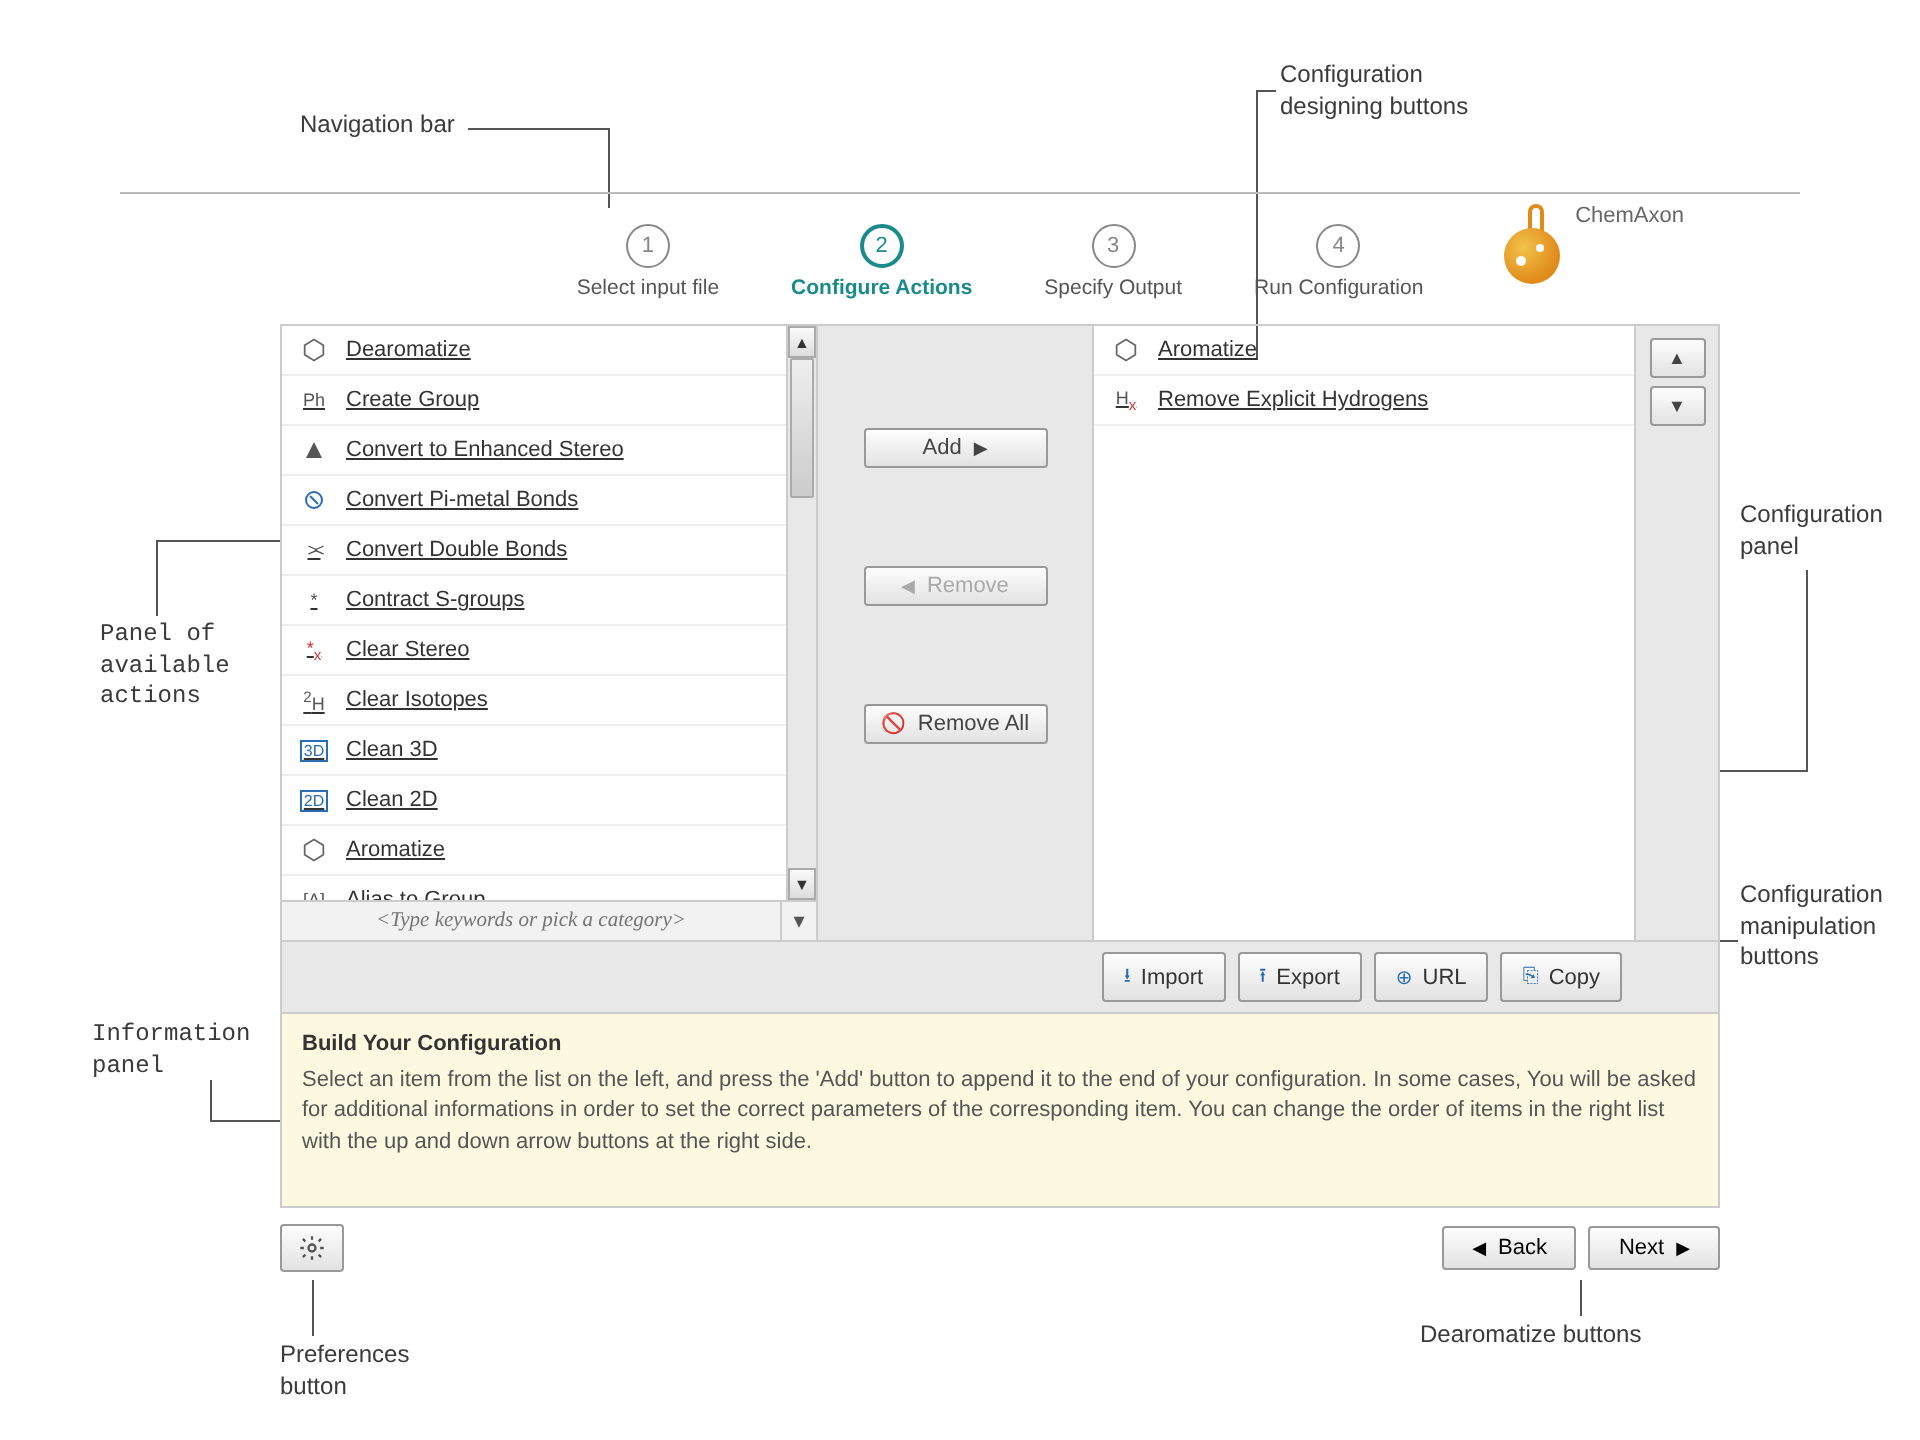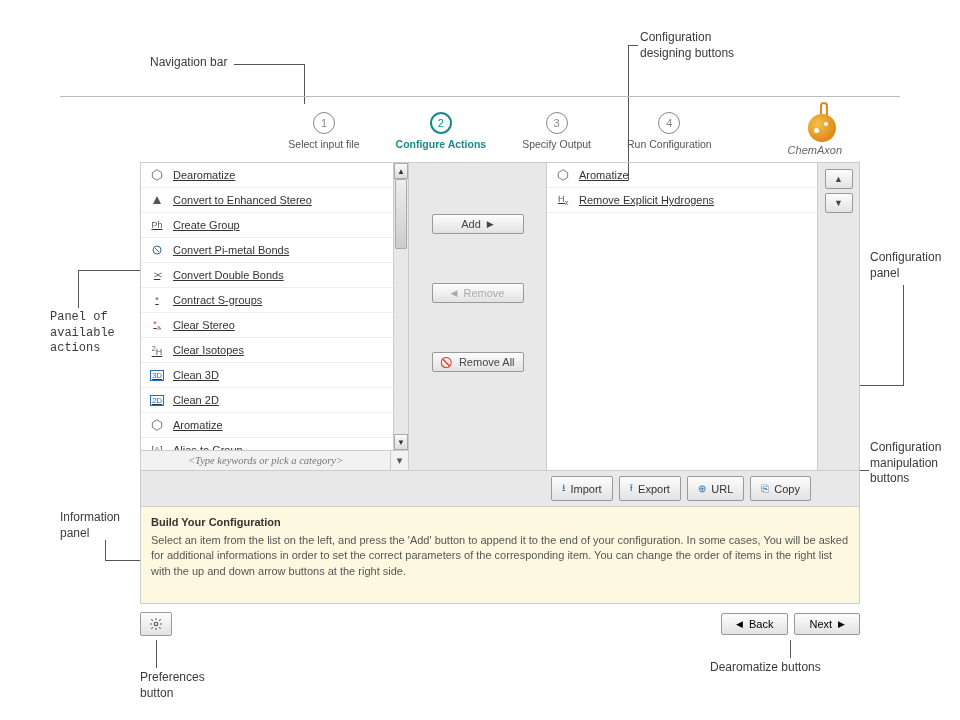--- a/index.html
+++ b/index.html
@@ -28,21 +28,21 @@
 
 
 .steps{display:flex;justify-content:center;gap:36px;padding:16px 0 12px 0;}
 .step{display:flex;flex-direction:column;align-items:center;gap:4px;}
 .step-circle{width:22px;height:22px;border:1.5px solid #888;border-radius:50%;display:flex;align-items:center;justify-content:center;color:#888;font-size:11px;}
 .step.active .step-circle{border-color:var(--teal);color:var(--teal);border-width:2px;}
 .step-label{font-size:10.5px;color:#555;}
 .step.active .step-label{color:var(--teal);font-weight:600;}
 
 
-.logo{position:absolute;right:18px;top:6px;display:flex;flex-direction:column;align-items:flex-end;gap:2px;font-style:italic;}
+.logo{position:absolute;right:18px;top:6px;display:flex;flex-direction:row;align-items:flex-start;gap:2px;}
 .logo-mark{width:40px;height:40px;position:relative;}
 .logo-ball{width:28px;height:28px;border-radius:50%;background:radial-gradient(circle at 35% 35%,#f2c24a,#e08a1a 70%);position:absolute;bottom:0;left:6px;}
 .logo-ball::before,.logo-ball::after{content:"";position:absolute;background:#fff;border-radius:50%;}
 .logo-ball::before{width:5px;height:5px;left:6px;top:14px;}
 .logo-ball::after{width:4px;height:4px;left:16px;top:8px;}
 .logo-stem{position:absolute;left:18px;top:0;width:8px;height:14px;border:2px solid #e08a1a;border-bottom:none;border-radius:6px 6px 0 0;}
 .logo-text{font-size:11px;color:#666;}
 
 
 .body-row{flex:1;display:flex;gap:0;border:1px solid #ccc;border-top:1px solid #ccc;min-height:0;}
@@ -112,21 +112,21 @@
 <div class="callout" style="left:870px;top:250px;white-space:pre-line;">Configuration
 panel</div>
 <div class="callout-line" style="left:903px;top:285px;width:1px;height:100px;"></div>
 <div class="callout-line" style="left:856px;top:385px;width:48px;height:1px;"></div>
 
 <div class="callout" style="left:870px;top:440px;white-space:pre-line;">Configuration
 manipulation
 buttons</div>
 <div class="callout-line" style="left:857px;top:470px;width:12px;height:1px;"></div>
 
-<div class="callout" style="left:60px;top:510px;white-space:pre-line;">Information
+<div class="callout" style="left:46px;top:510px;white-space:pre-line;font-family:Liberation Mono, monospace;">Information
 panel</div>
 <div class="callout-line" style="left:105px;top:540px;width:1px;height:20px;"></div>
 <div class="callout-line" style="left:105px;top:560px;width:40px;height:1px;"></div>
 
 <div class="callout" style="left:140px;top:670px;white-space:pre-line;">Preferences
 button</div>
 <div class="callout-line" style="left:156px;top:640px;width:1px;height:28px;"></div>
 
 <div class="callout" style="left:710px;top:660px;">Dearomatize buttons</div>
 <div class="callout-line" style="left:790px;top:640px;width:1px;height:18px;"></div>
@@ -169,31 +169,31 @@
           <div class="action-item">
             <span class="action-icon">
               <svg width="14" height="14" viewBox="0 0 24 24" fill="none" stroke="#666" stroke-width="1.5">
                 <polygon points="12,3 20,8 20,16 12,21 4,16 4,8"></polygon>
               </svg>
             </span>
             <span>Dearomatize</span>
           </div>
           <div class="action-item">
             <span class="action-icon">
+              <span>Ph</span>
+            </span>
+            <span>Create Group</span>
+          </div>
+          <div class="action-item">
+            <span class="action-icon">
               <svg width="12" height="12" viewBox="0 0 24 24" fill="#555">
                 <path d="M4 20 L12 4 L20 20 Z"></path>
               </svg>
             </span>
             <span>Convert to Enhanced Stereo</span>
-          </div>
-          <div class="action-item">
-            <span class="action-icon">
-              <span>Ph</span>
-            </span>
-            <span>Create Group</span>
           </div>
           <div class="action-item">
             <span class="action-icon">
               <svg width="12" height="12" viewBox="0 0 24 24" fill="none" stroke="#2a6db5" stroke-width="2">
                 <circle cx="12" cy="12" r="8"></circle>
                 <path d="M8 8l8 8"></path>
               </svg>
             </span>
             <span>Convert Pi-metal Bonds</span>
           </div>

